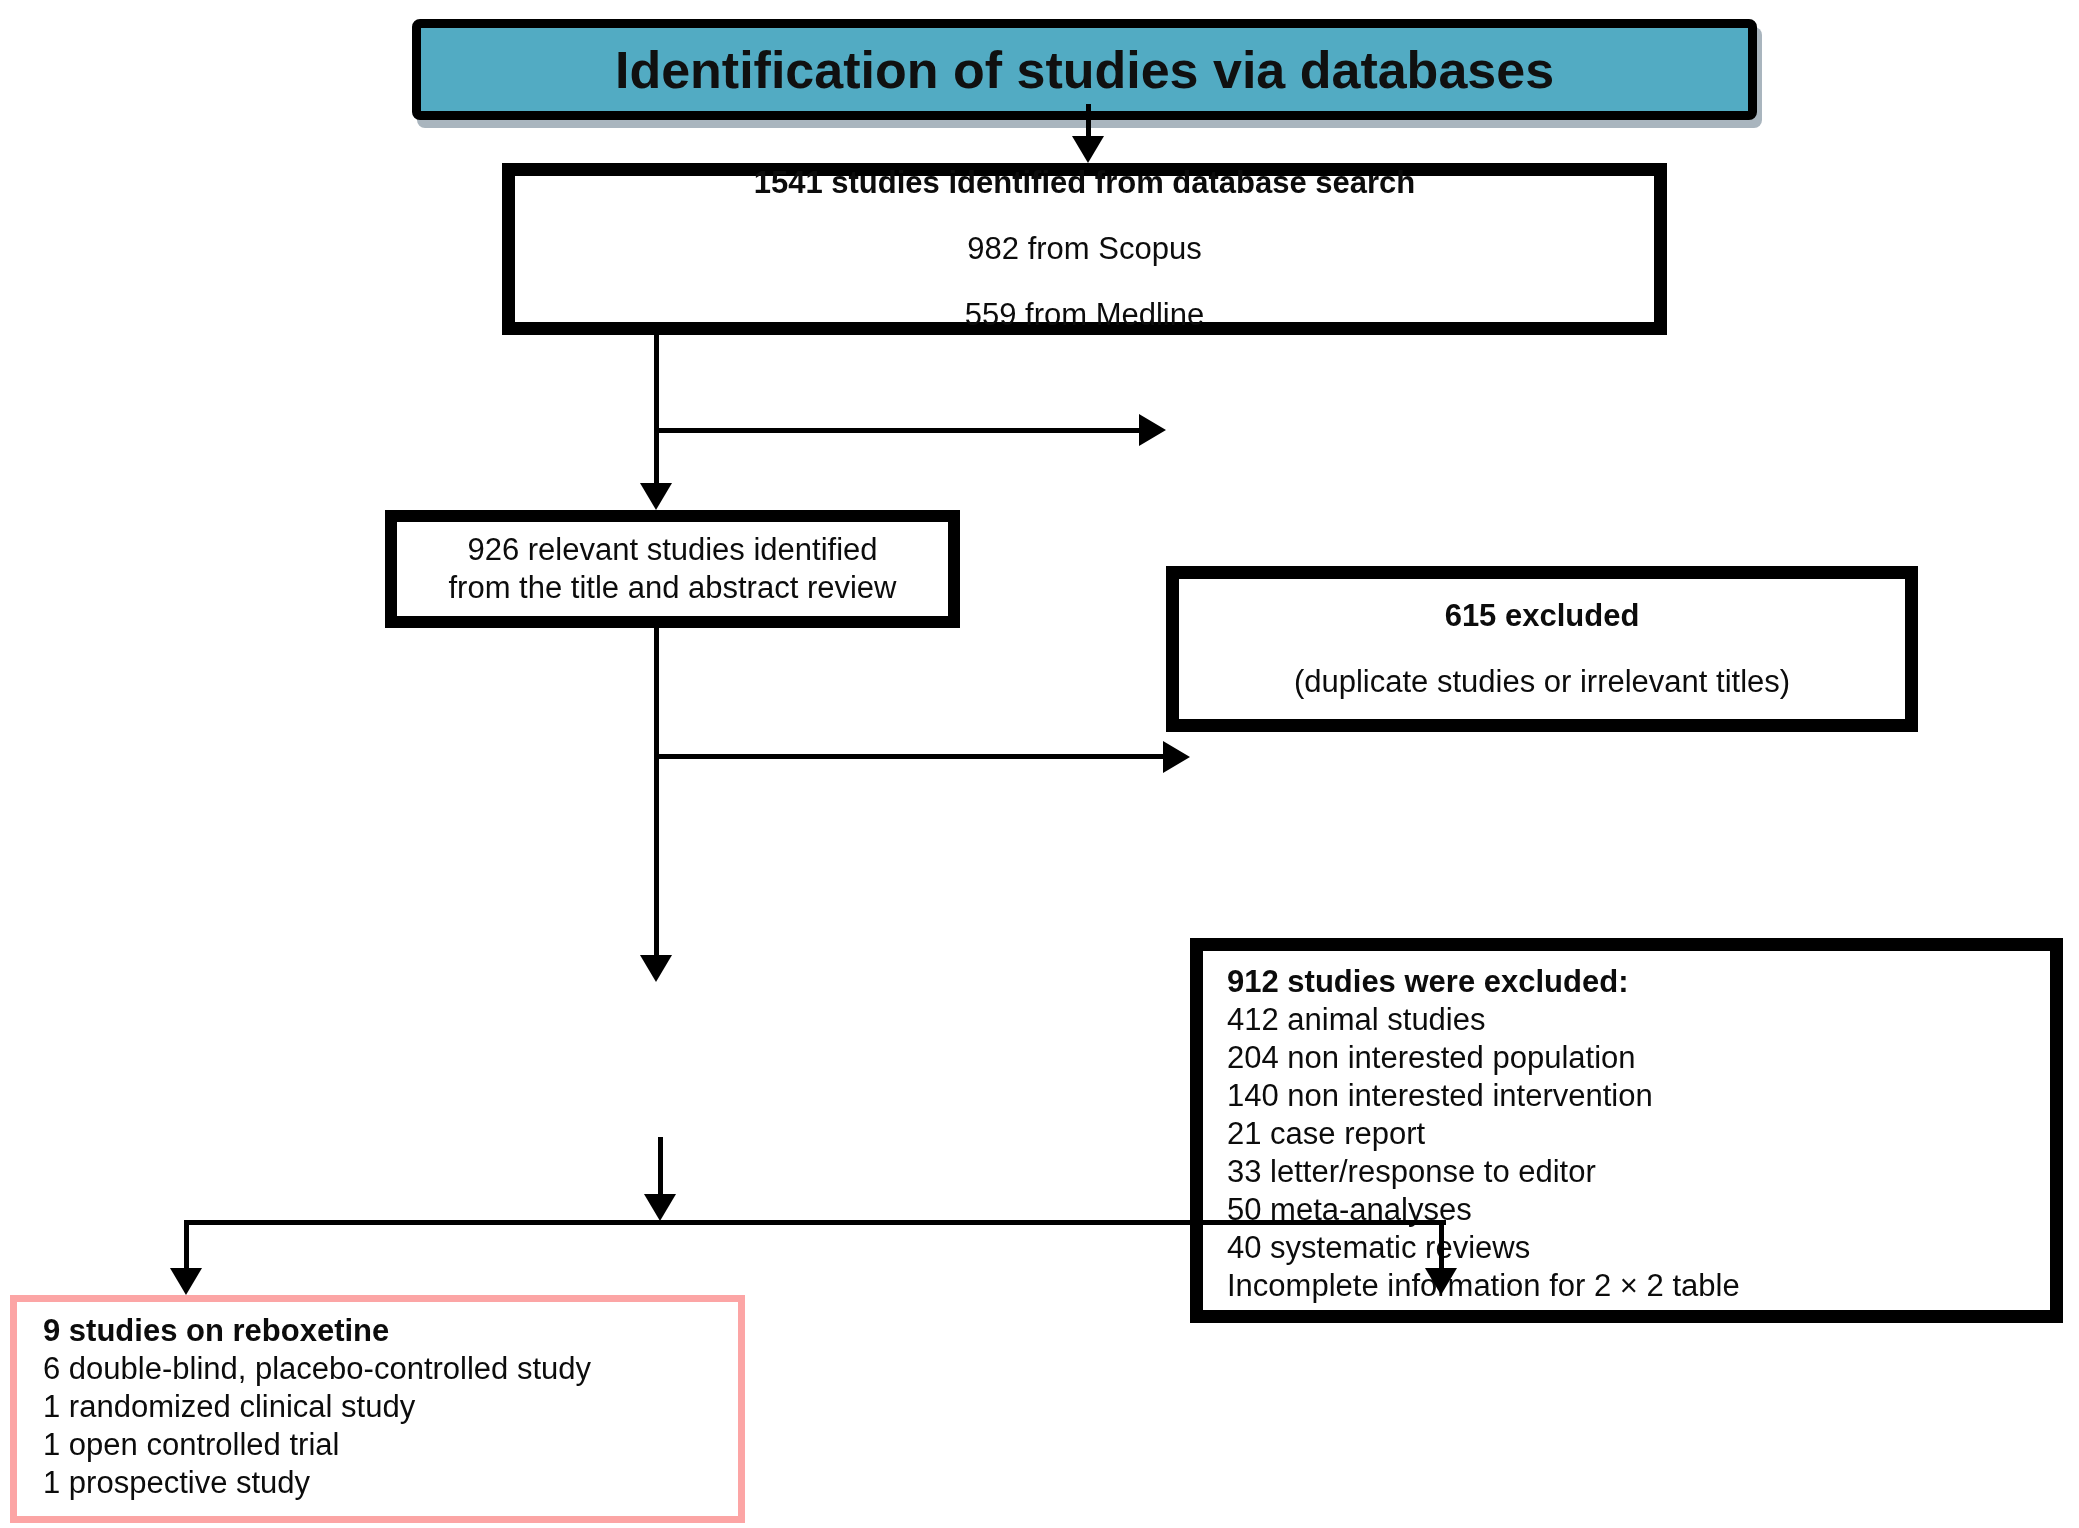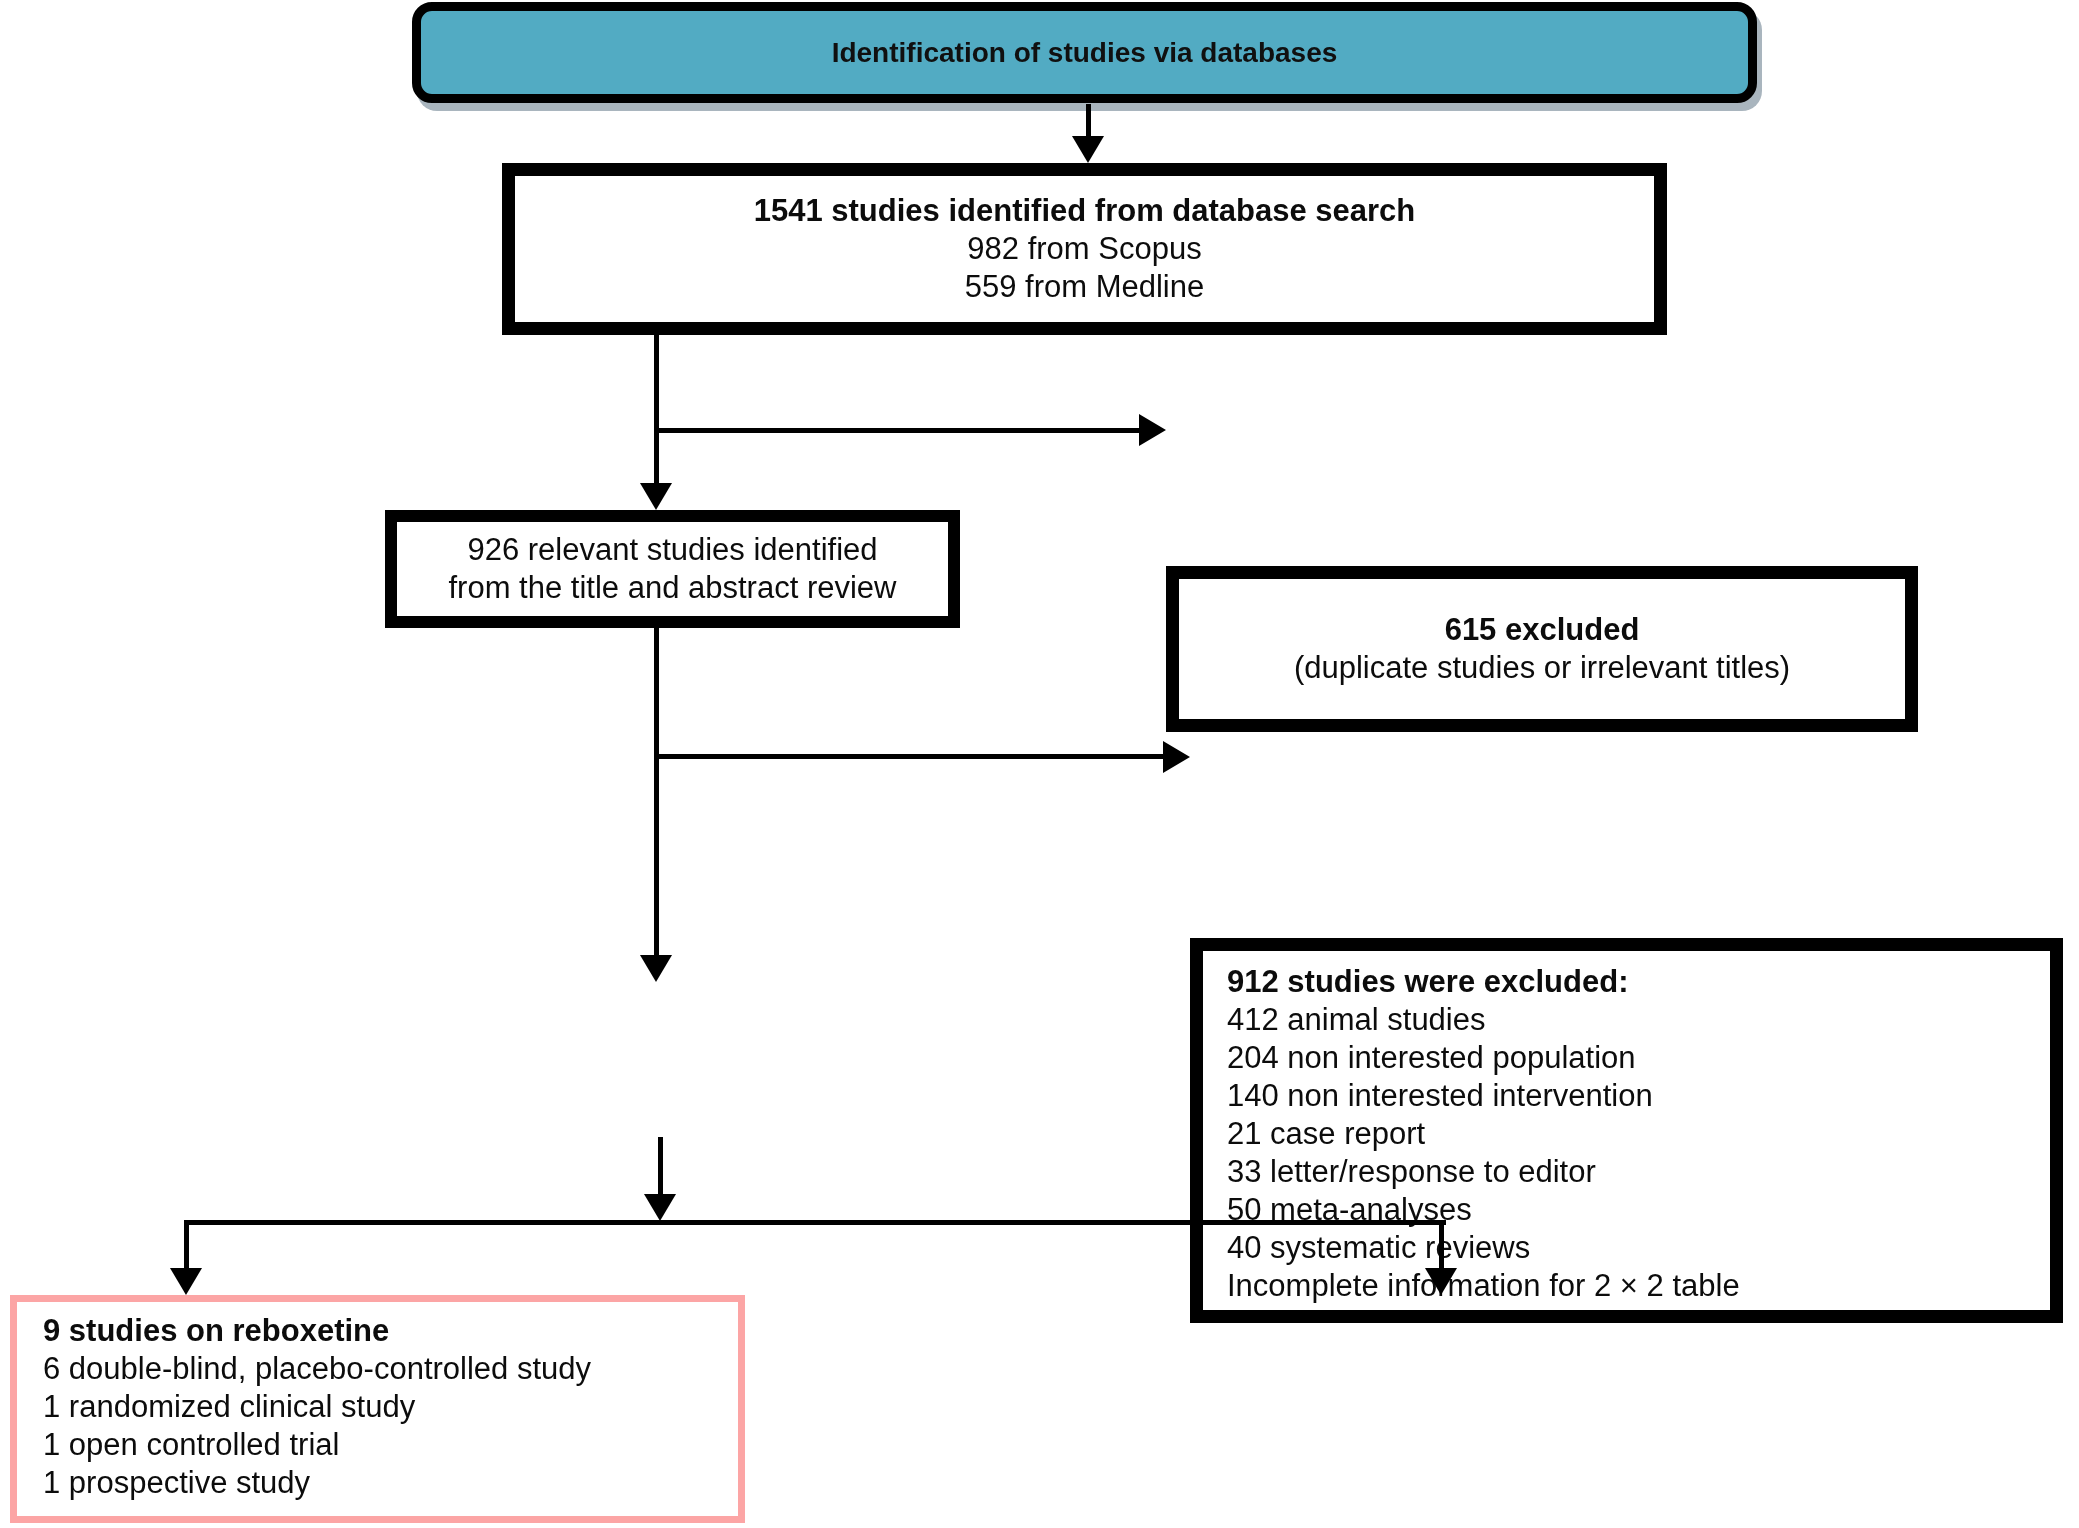--- a/index.html
+++ b/index.html
@@ -7,43 +7,43 @@
     position:relative;
     width:2079px; height:1528px;
     background:#ffffff;
     font-family:"Liberation Sans","DejaVu Sans",sans-serif;
     color:#0c0c0c;
     font-size:31px;
     line-height:38px;
     overflow:hidden;
   }
   .box { position:absolute; box-sizing:border-box; background:transparent; }
-  .bd13 { border:13px solid #000; }
+  .bd13 { border:13px solid #000;gap:28px; }
   .bd12 { border:12px solid #000; }
   .bd4  { border:7px solid #fca5a5; }
   
   .shadow13 { position:relative; }
   .shadow13::before {
     content:""; position:absolute; inset:-13px;
     border:13px solid var(--box-shadow-gray,#8a8a8a);
     transform:translate(9px,9px);
     z-index:-1;
   }
   .center-text { display:flex; flex-direction:column; justify-content:center; align-items:center; text-align:center; }
   .left-text   { text-align:left; }
   .b { font-weight:700; }
 
   .titlebox {
     position:absolute; box-sizing:border-box;
-    left:412px; top:2px; width:1345px; height:101px;
+    left:412px; top:19px; width:1345px; height:101px;
     background:var(--teal,#52abc3);
-    border:9px solid #000; border-radius:20px;
+    border:9px solid #000; border-radius:8px;
     box-shadow:5px 8px 0 var(--teal-shadow,#a9b5be);
     display:flex; align-items:center; justify-content:center;
-    font-size:28px; font-weight:700; text-align:center;
+    font-size:52px; font-weight:700; text-align:center;
     color:#101010;
   }
 
   .vline { position:absolute; width:5px; background:#000; }
   .hline { position:absolute; height:5px; background:#000; }
   .ah-down {
     position:absolute; width:0; height:0;
     border-left:16px solid transparent; border-right:16px solid transparent;
     border-top:27px solid #000;
   }

